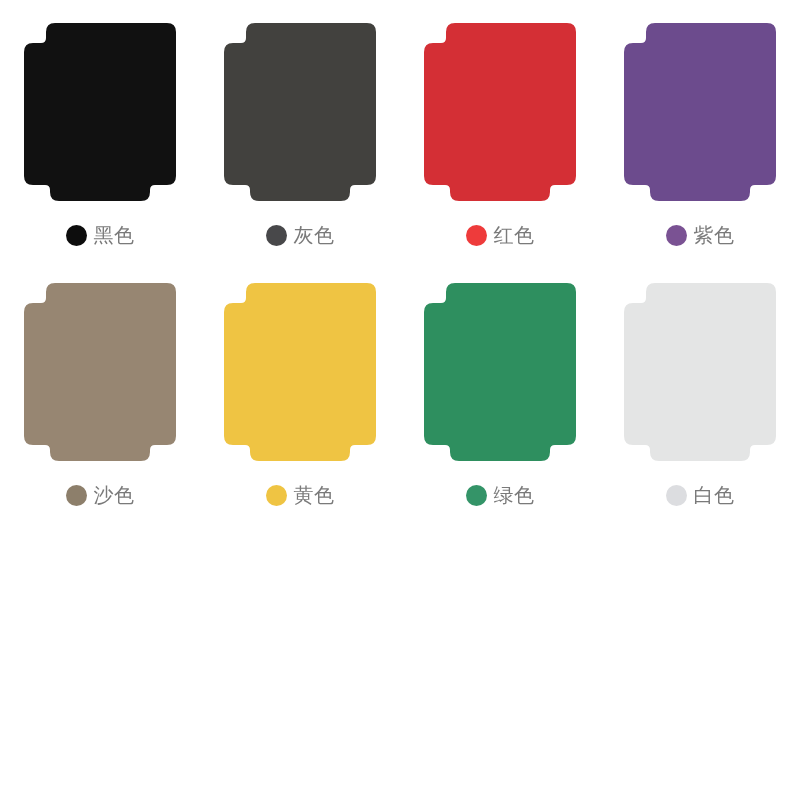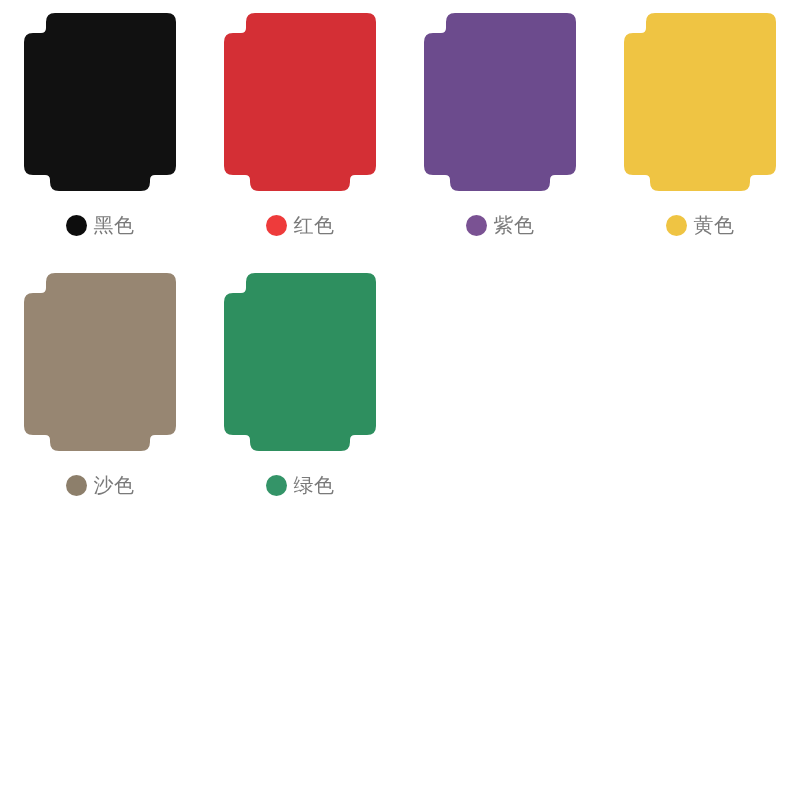--- a/index.html
+++ b/index.html
@@ -14,21 +14,21 @@
     overflow: hidden;
   }
 
   #swatch-grid {
     width: 800px;
     height: 800px;
     display: grid;
     grid-template-columns: repeat(4, 200px);
     grid-template-rows: repeat(3, 260px);
     align-content: start;
-    padding-top: 0;
+    padding-top: 10px;
     box-sizing: border-box;
   }
 
   .swatch-cell {
     width: 200px;
     height: 260px;
     display: flex;
     flex-direction: column;
     align-items: center;
     justify-content: flex-start;
@@ -87,20 +87,31 @@
         </svg>
       </div>
       <div class="swatch-label-row">
         <span class="swatch-dot" style="background: rgb(13, 13, 13);"></span>
         <span class="swatch-label-text">黑色</span>
       </div>
     </div>
     <div class="swatch-cell">
       <div class="swatch-shape-wrap">
         <svg viewBox="0 0 152 178" xmlns="http://www.w3.org/2000/svg">
+          <path d="M 31 0 L 143 0 Q 152 0 152 9 L 152 153 Q 152 162 143 162 L 131 162 Q 126 162 126 167 L 126 169 Q 126 178 117 178 L 35 178 Q 26 178 26 169 L 26 167 Q 26 162 21 162 L 9 162 Q 0 162 0 153 L 0 29 Q 0 20 9 20 L 17 20 Q 22 20 22 15 L 22 9 Q 22 0 31 0 Z" fill="#42413E"></path>
+        </svg>
+      </div>
+      <div class="swatch-label-row">
+        <span class="swatch-dot" style="background: rgb(72, 72, 74);"></span>
+        <span class="swatch-label-text">灰色</span>
+      </div>
+    </div>
+    <div class="swatch-cell">
+      <div class="swatch-shape-wrap">
+        <svg viewBox="0 0 152 178" xmlns="http://www.w3.org/2000/svg">
           <path d="M 31 0 L 143 0 Q 152 0 152 9 L 152 153 Q 152 162 143 162 L 131 162 Q 126 162 126 167 L 126 169 Q 126 178 117 178 L 35 178 Q 26 178 26 169 L 26 167 Q 26 162 21 162 L 9 162 Q 0 162 0 153 L 0 29 Q 0 20 9 20 L 17 20 Q 22 20 22 15 L 22 9 Q 22 0 31 0 Z" fill="#D42F35"></path>
         </svg>
       </div>
       <div class="swatch-label-row">
         <span class="swatch-dot" style="background: rgb(238, 59, 59);"></span>
         <span class="swatch-label-text">红色</span>
       </div>
     </div>
     <div class="swatch-cell">
       <div class="swatch-shape-wrap">
@@ -109,43 +120,54 @@
         </svg>
       </div>
       <div class="swatch-label-row">
         <span class="swatch-dot" style="background: rgb(122, 82, 147);"></span>
         <span class="swatch-label-text">紫色</span>
       </div>
     </div>
     <div class="swatch-cell">
       <div class="swatch-shape-wrap">
         <svg viewBox="0 0 152 178" xmlns="http://www.w3.org/2000/svg">
+          <path d="M 31 0 L 143 0 Q 152 0 152 9 L 152 153 Q 152 162 143 162 L 131 162 Q 126 162 126 167 L 126 169 Q 126 178 117 178 L 35 178 Q 26 178 26 169 L 26 167 Q 26 162 21 162 L 9 162 Q 0 162 0 153 L 0 29 Q 0 20 9 20 L 17 20 Q 22 20 22 15 L 22 9 Q 22 0 31 0 Z" fill="#978672"></path>
+        </svg>
+      </div>
+      <div class="swatch-label-row">
+        <span class="swatch-dot" style="background: rgb(141, 127, 107);"></span>
+        <span class="swatch-label-text">沙色</span>
+      </div>
+    </div>
+    <div class="swatch-cell">
+      <div class="swatch-shape-wrap">
+        <svg viewBox="0 0 152 178" xmlns="http://www.w3.org/2000/svg">
           <path d="M 31 0 L 143 0 Q 152 0 152 9 L 152 153 Q 152 162 143 162 L 131 162 Q 126 162 126 167 L 126 169 Q 126 178 117 178 L 35 178 Q 26 178 26 169 L 26 167 Q 26 162 21 162 L 9 162 Q 0 162 0 153 L 0 29 Q 0 20 9 20 L 17 20 Q 22 20 22 15 L 22 9 Q 22 0 31 0 Z" fill="#EFC443"></path>
         </svg>
       </div>
       <div class="swatch-label-row">
         <span class="swatch-dot" style="background: rgb(239, 196, 67);"></span>
         <span class="swatch-label-text">黄色</span>
-      </div>
-    </div>
-    <div class="swatch-cell">
-      <div class="swatch-shape-wrap">
-        <svg viewBox="0 0 152 178" xmlns="http://www.w3.org/2000/svg">
-          <path d="M 31 0 L 143 0 Q 152 0 152 9 L 152 153 Q 152 162 143 162 L 131 162 Q 126 162 126 167 L 126 169 Q 126 178 117 178 L 35 178 Q 26 178 26 169 L 26 167 Q 26 162 21 162 L 9 162 Q 0 162 0 153 L 0 29 Q 0 20 9 20 L 17 20 Q 22 20 22 15 L 22 9 Q 22 0 31 0 Z" fill="#978672"></path>
-        </svg>
-      </div>
-      <div class="swatch-label-row">
-        <span class="swatch-dot" style="background: rgb(141, 127, 107);"></span>
-        <span class="swatch-label-text">沙色</span>
       </div>
     </div>
     <div class="swatch-cell">
       <div class="swatch-shape-wrap">
         <svg viewBox="0 0 152 178" xmlns="http://www.w3.org/2000/svg">
           <path d="M 31 0 L 143 0 Q 152 0 152 9 L 152 153 Q 152 162 143 162 L 131 162 Q 126 162 126 167 L 126 169 Q 126 178 117 178 L 35 178 Q 26 178 26 169 L 26 167 Q 26 162 21 162 L 9 162 Q 0 162 0 153 L 0 29 Q 0 20 9 20 L 17 20 Q 22 20 22 15 L 22 9 Q 22 0 31 0 Z" fill="#2E8F5F"></path>
         </svg>
       </div>
       <div class="swatch-label-row">
         <span class="swatch-dot" style="background: rgb(52, 148, 104);"></span>
         <span class="swatch-label-text">绿色</span>
       </div>
     </div>
+    <div class="swatch-cell">
+      <div class="swatch-shape-wrap">
+        <svg viewBox="0 0 152 178" xmlns="http://www.w3.org/2000/svg">
+          <path d="M 31 0 L 143 0 Q 152 0 152 9 L 152 153 Q 152 162 143 162 L 131 162 Q 126 162 126 167 L 126 169 Q 126 178 117 178 L 35 178 Q 26 178 26 169 L 26 167 Q 26 162 21 162 L 9 162 Q 0 162 0 153 L 0 29 Q 0 20 9 20 L 17 20 Q 22 20 22 15 L 22 9 Q 22 0 31 0 Z" fill="#E4E5E5"></path>
+        </svg>
+      </div>
+      <div class="swatch-label-row">
+        <span class="swatch-dot" style="background: rgb(220, 221, 224);"></span>
+        <span class="swatch-label-text">白色</span>
+      </div>
+    </div>
   </div>
 
 </body></html>

